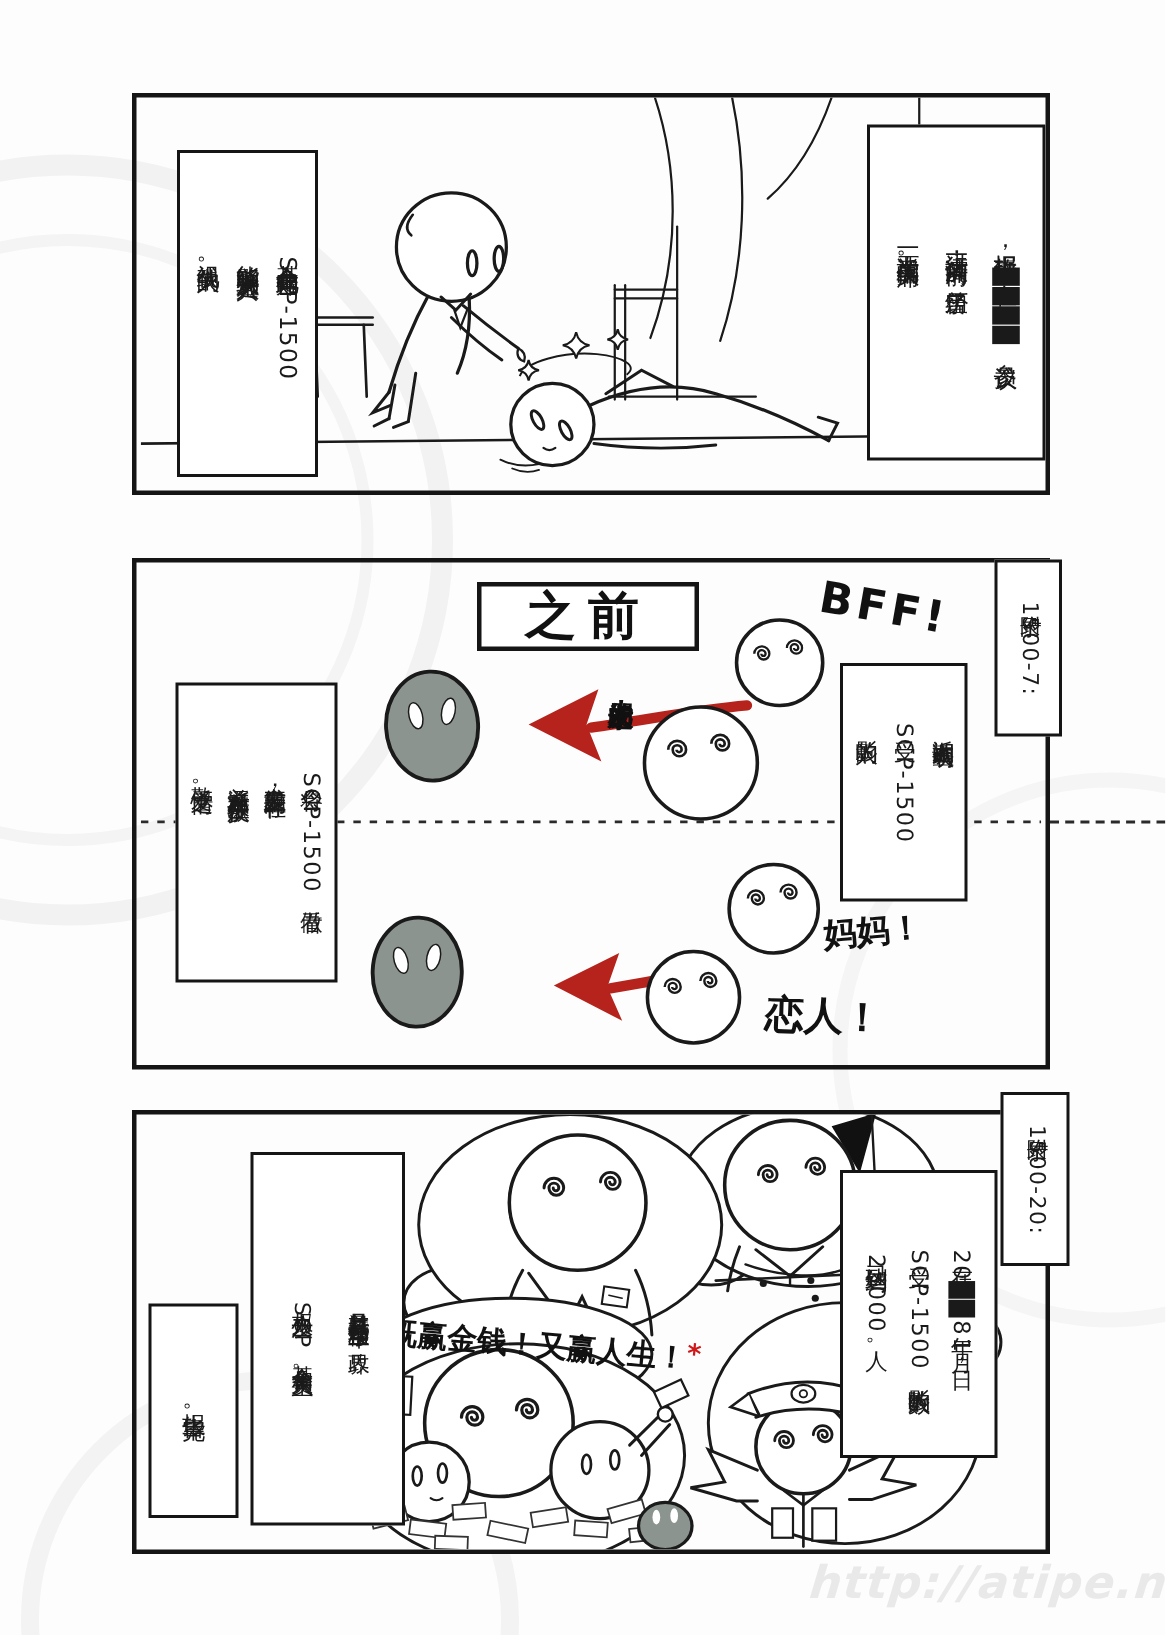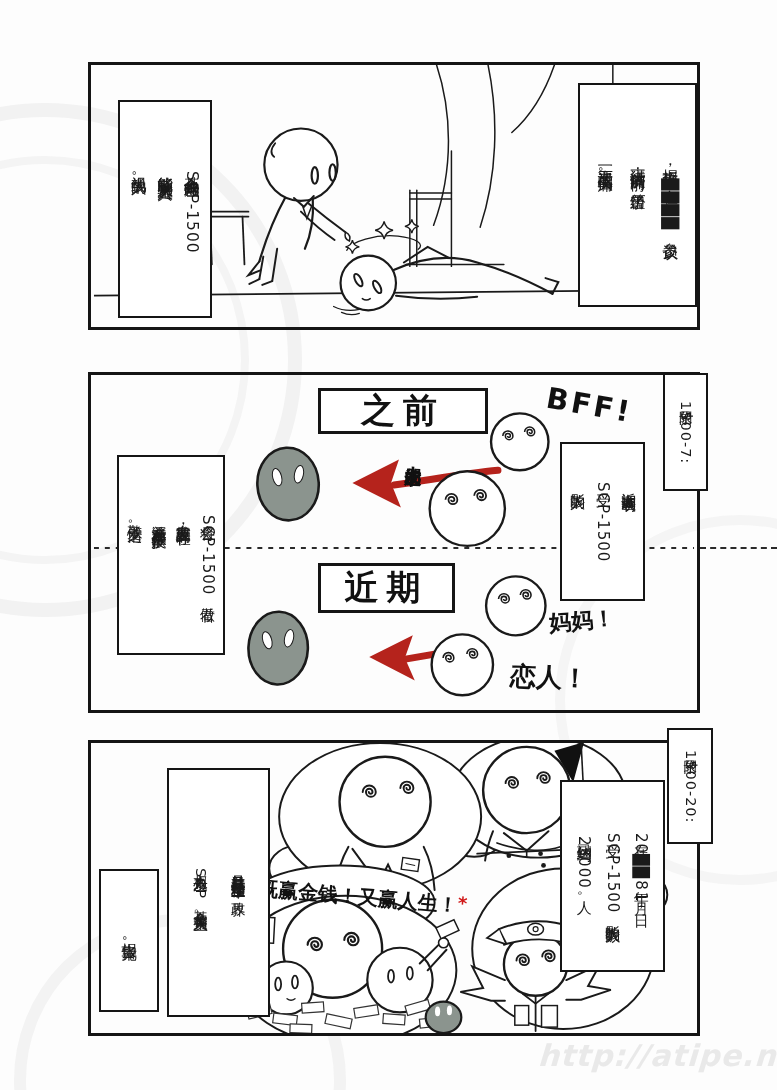--- a/index.html
+++ b/index.html
@@ -151,25 +151,22 @@
         <use href="#spB" transform="translate(527,596) scale(0.9)"></use>
       </g>
       <g>
         <circle cx="463" cy="667" r="31" fill="#fff" stroke="#1a1a1a" stroke-width="2.4"></circle>
         <use href="#spB" transform="translate(449,660) scale(0.9)"></use>
         <use href="#spB" transform="translate(473,656) scale(0.9)"></use>
       </g>
     </svg>
   </div>
 
-  <div class="label-box" style="left:318px;top:388px;width:170px;height:46px;">
+  <div class="label-box" style="left:318px;top:388px;width:148px;height:46px;">
     <span>之前</span>
-  </div>
-  <div class="label-box" style="left:318px;top:563px;width:137px;height:50px;">
-    <span>近期</span>
   </div>
   <div class="hand" style="left:546px;top:388px;font-size:29px;transform:rotate(10deg);letter-spacing:3px;">BFF!</div>
   <div class="hand hand-v" style="left:404px;top:455px;font-size:17px;line-height:1.05;transform:rotate(2deg);">永远的朋友！</div>
   <div class="hand" style="left:549px;top:606px;font-size:22px;transform:rotate(-5deg);">妈妈！</div>
   <div class="hand" style="left:510px;top:660px;font-size:26px;transform:rotate(2deg);">恋人！</div>
 
   <div class="vbox" style="left:560px;top:442px;width:85px;height:159px;">
     <div class="vtext" style="font-size:15px;">
       <span class="vcol" style="line-height:1.7;">近期调查表明</span>
       <span class="vcol" style="line-height:1.7;">受SCP-1500</span>

